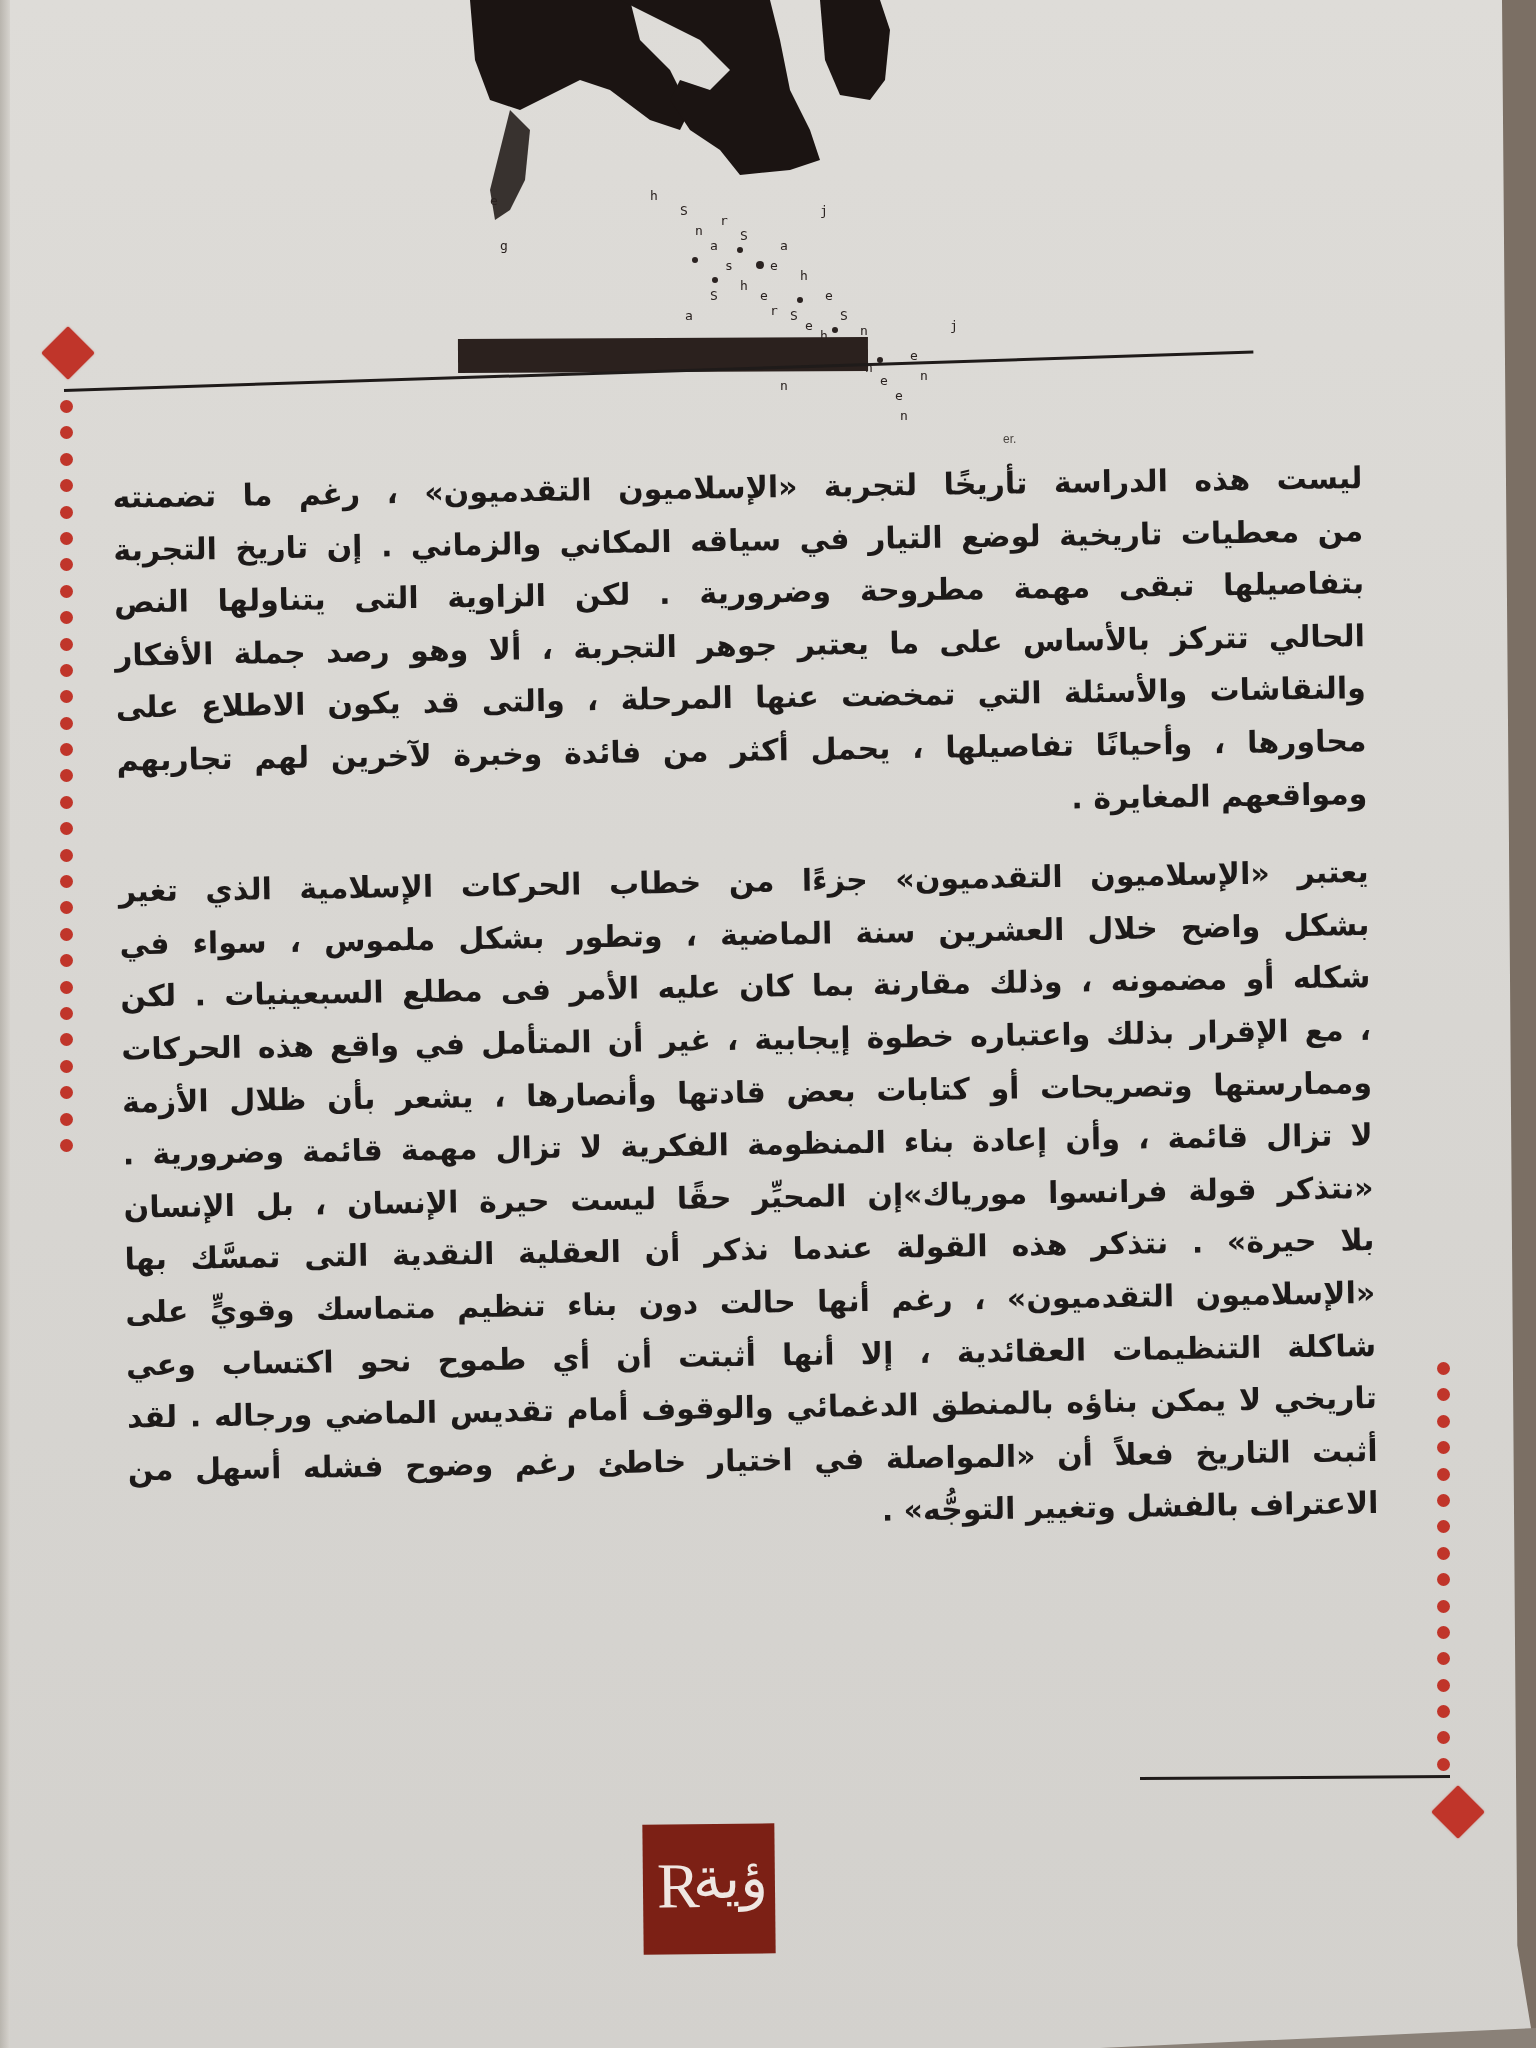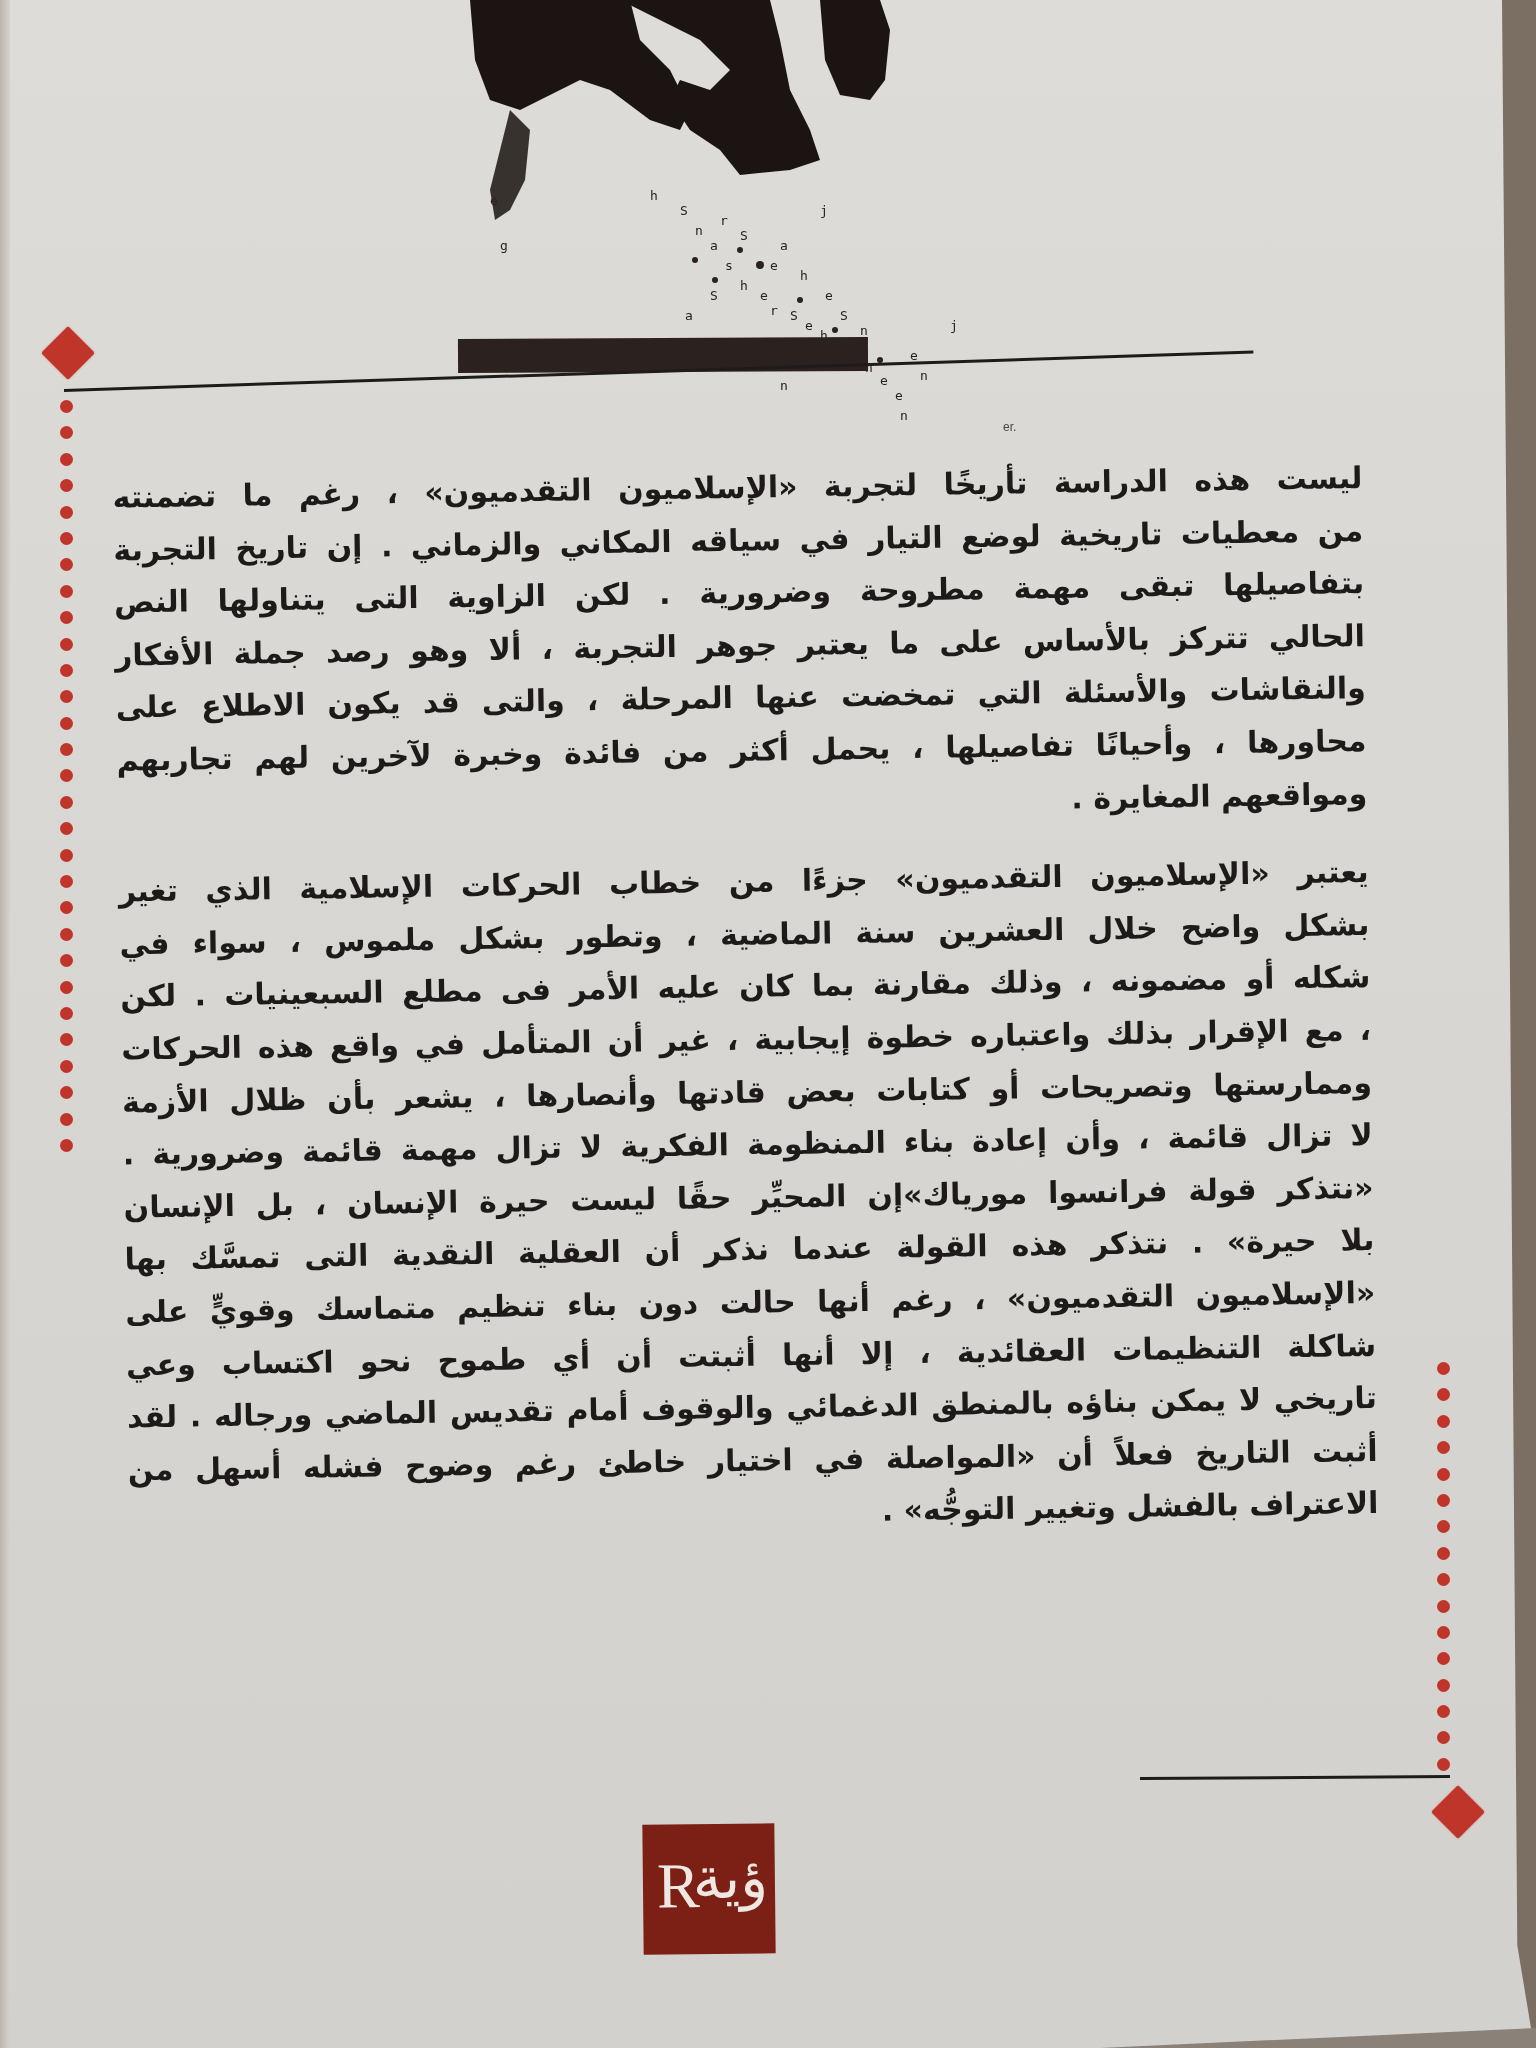--- a/index.html
+++ b/index.html
@@ -54,21 +54,21 @@
     margin: 0 auto 13.4px auto;
   }
   .dots-right {
     position: absolute; left: 1434px; top: 1362px; width: 18px;
   }
   .bottom-line {
     position: absolute; left: 1140px; top: 1776px; width: 310px; height: 3px;
     background: #1f1b1a; transform: rotate(-0.4deg);
   }
   .er-text {
-    position: absolute; left: 1003px; top: 420px;
+    position: absolute; left: 1003px; top: 432px;
     font-family: "Liberation Sans", sans-serif; font-size: 12px; color: #4a4540;
   }
 
   
   .text-block {
     position: absolute; left: 112px; top: 452px; width: 1250px;
     direction: rtl; text-align: justify;
     color: #1d1a19;
     font-family: "DejaVu Sans", sans-serif;
     font-size: 30px; font-weight: bold;

